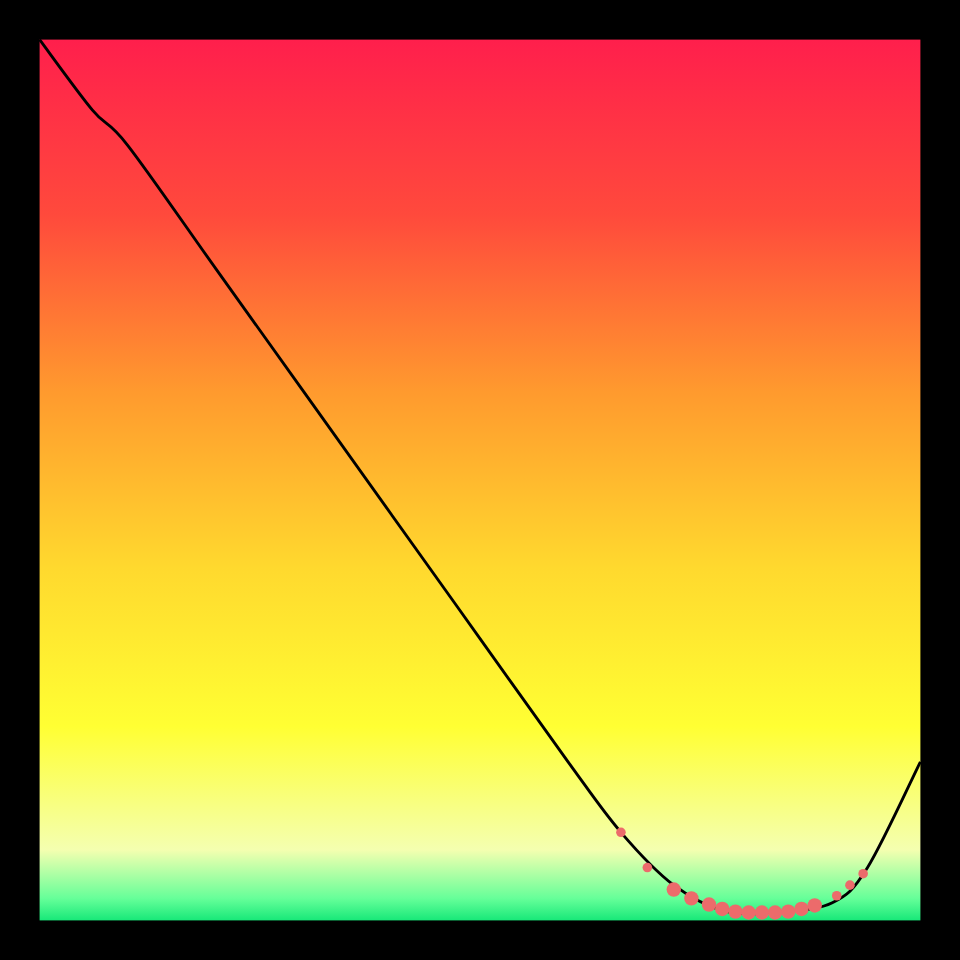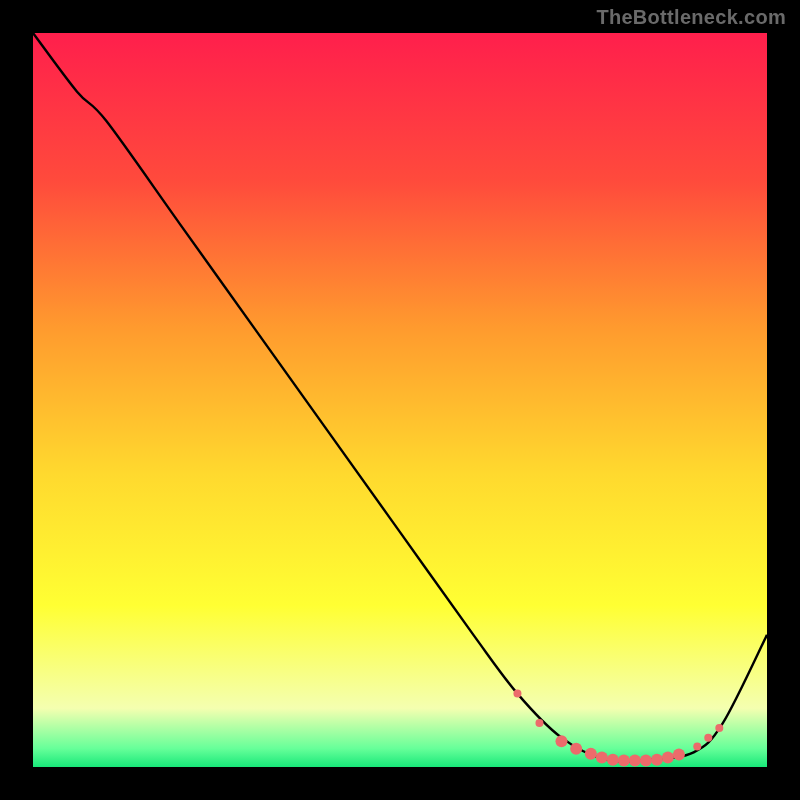--- a/index.html
+++ b/index.html
@@ -30,21 +30,20 @@
   svg {
     position: absolute;
     left: 0;
     top: 0;
   }
 </style>
 </head>
 <body>
 
 <div class="stage">
-  <div class="watermark">TheBottleneck.com</div>
 
   <svg id="chart-svg" width="800" height="800" viewBox="0 0 800 800">
     <defs>
       <linearGradient id="bg-grad" x1="0" y1="0" x2="0" y2="1">
           <stop offset="0%" stop-color="#ff1f4c"></stop>
           <stop offset="20%" stop-color="#ff4a3c"></stop>
           <stop offset="40%" stop-color="#ff9a2e"></stop>
           <stop offset="60%" stop-color="#ffd92e"></stop>
           <stop offset="78%" stop-color="#ffff33"></stop>
           <stop offset="92%" stop-color="#f4ffb0"></stop>

